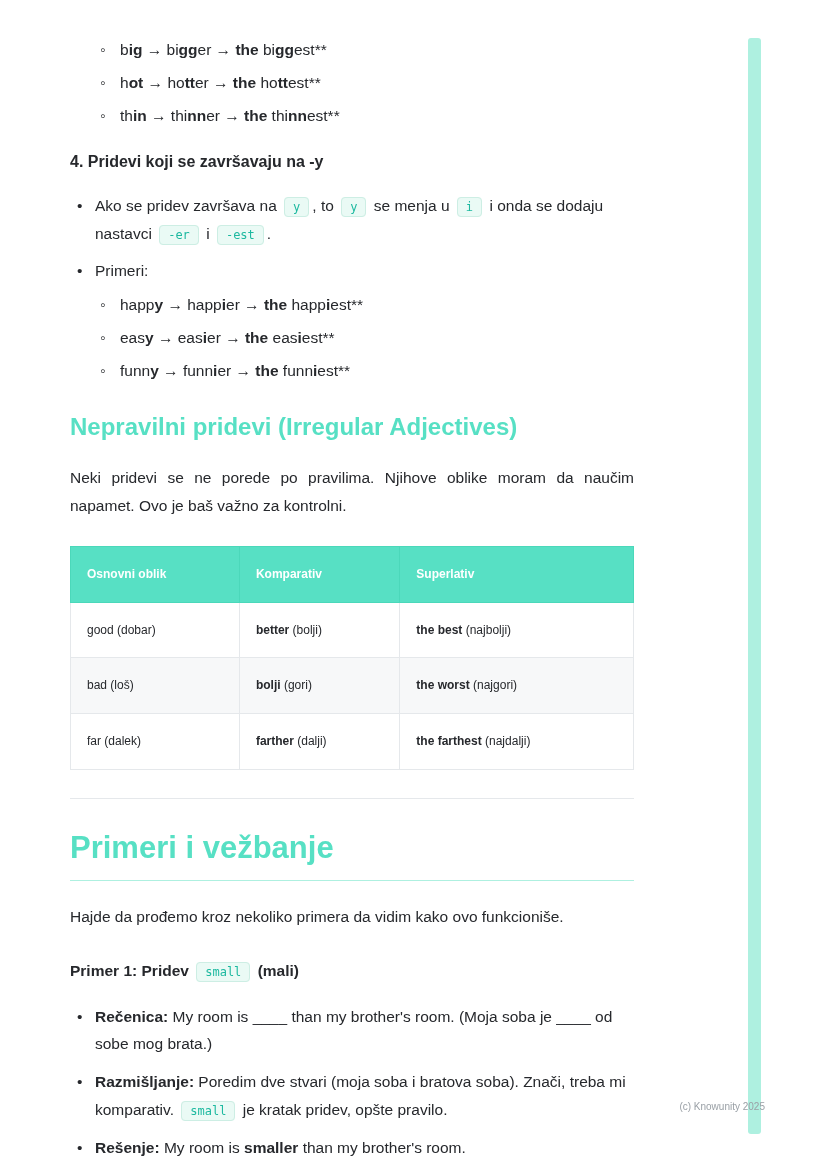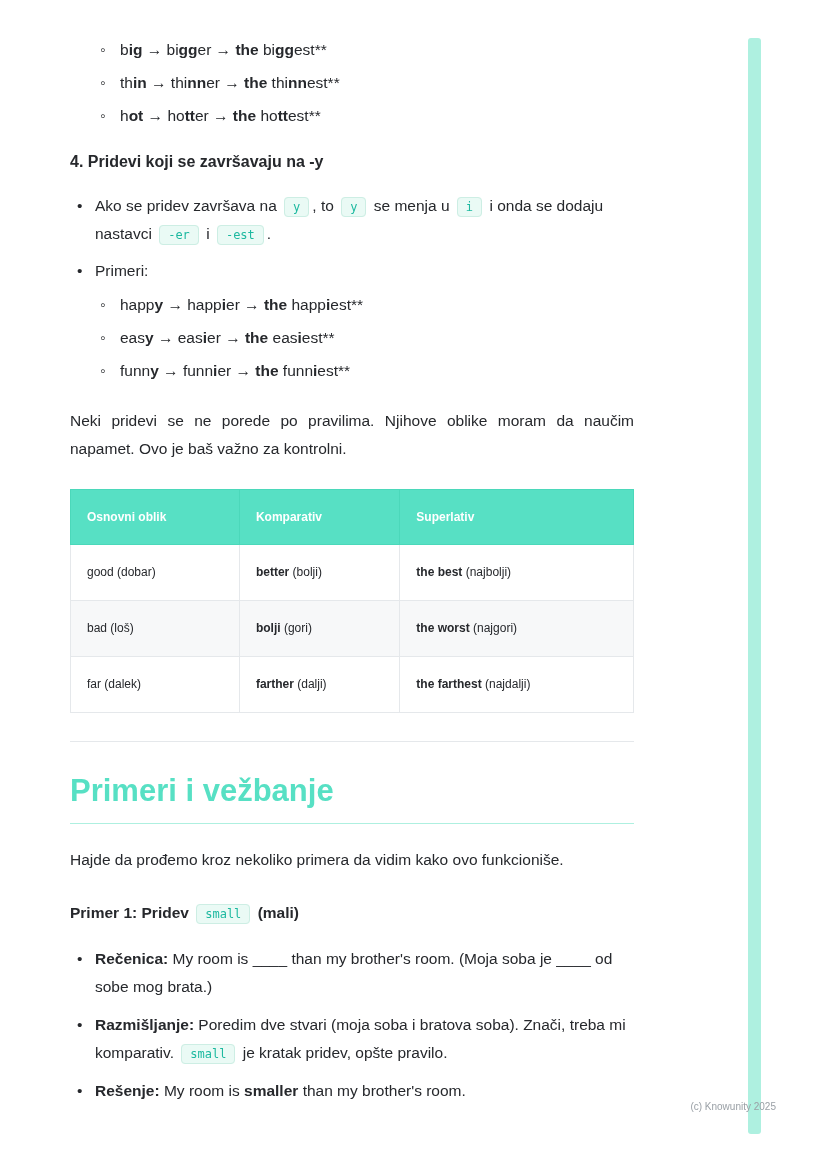--- a/index.html
+++ b/index.html
@@ -117,52 +117,53 @@
     top:38px;
     right:67px;
     width:13px;
     height:1096px;
     background:var(--accent-light);
     border-radius:3px;
   }
   .footer{
     position:absolute;
     top:1101px;
-    right:52px;
+    right:63px;
     font-size:10px;
     color:#9aa0a6;
     z-index:2;
   }
 </style>
 </head>
 <body>
 
 <div class="page">
   <div class="content">
 
     <ul class="lvl2" style="margin-top:0;">
       <li class="li"><span><span>b</span><span class="b">ig</span><span> → bi</span><span class="b">gg</span><span>er → </span><span class="b">the</span><span> bi</span><span class="b">gg</span><span>est**</span></span></li>
+      <li class="li"><span><span>h</span><span class="b">ot</span><span> → ho</span><span class="b">tt</span><span>er → </span><span class="b">the</span><span> ho</span><span class="b">tt</span><span>est**</span></span></li>
       <li class="li"><span><span>th</span><span class="b">in</span><span> → thi</span><span class="b">nn</span><span>er → </span><span class="b">the</span><span> thi</span><span class="b">nn</span><span>est**</span></span></li>
-      <li class="li"><span><span>h</span><span class="b">ot</span><span> → ho</span><span class="b">tt</span><span>er → </span><span class="b">the</span><span> ho</span><span class="b">tt</span><span>est**</span></span></li>
     </ul>
 
     <h3 class="sub-heading">4. Pridevi koji se završavaju na -y</h3>
 
     <ul class="lvl1 rule-list">
       <li class="li"><span><span>Ako se pridev završava na </span><span class="code">y</span><span>, to </span><span class="code">y</span><span> se menja u </span><span class="code">i</span><span> i onda se dodaju nastavci </span><span class="code">-er</span><span> i </span><span class="code">-est</span><span>.</span></span></li>
       <li class="li">
         <span>Primeri:</span>
         <ul class="lvl2 nested" style="margin-left:5px;">
           <li class="li"><span><span>happ</span><span class="b">y</span><span> → happ</span><span class="b">i</span><span>er → </span><span class="b">the</span><span> happ</span><span class="b">i</span><span>est**</span></span></li>
           <li class="li"><span><span>eas</span><span class="b">y</span><span> → eas</span><span class="b">i</span><span>er → </span><span class="b">the</span><span> eas</span><span class="b">i</span><span>est**</span></span></li>
           <li class="li"><span><span>funn</span><span class="b">y</span><span> → funn</span><span class="b">i</span><span>er → </span><span class="b">the</span><span> funn</span><span class="b">i</span><span>est**</span></span></li>
         </ul>
       </li>
     </ul>
 
+    <h2 class="teal-heading">Nepravilni pridevi (Irregular Adjectives)</h2>
 
     <p class="body-text just">Neki pridevi se ne porede po pravilima. Njihove oblike moram da naučim napamet. Ovo je baš važno za kontrolni.</p>
 
     <table class="grammar-table">
       <colgroup>
         <col style="width:30%">
         <col style="width:28.5%">
         <col style="width:41.5%">
       </colgroup>
       <thead>

